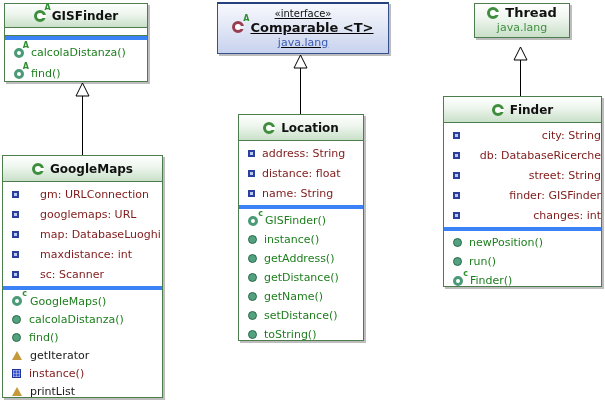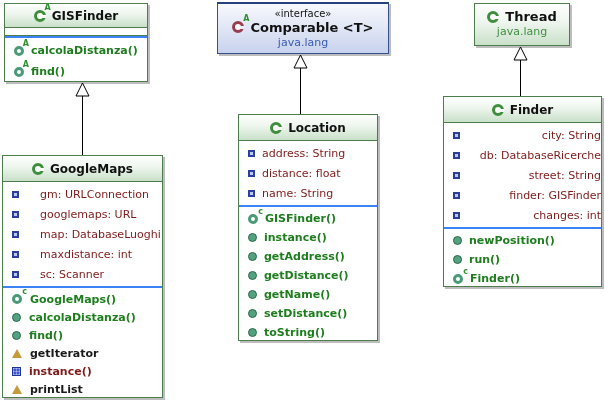--- a/index.html
+++ b/index.html
@@ -20,45 +20,45 @@
   .box.simple { background:linear-gradient(180deg,#ffffff 0%,#eef5ee 45%,#c9e0c9 100%); }
   .box.iface.simple { background:linear-gradient(180deg,#f7f8fd 0%,#e3e8f6 45%,#c7d2ee 100%); }
 
   .hdr {
     display:flex; align-items:center; justify-content:center; gap:6px;
     font-weight:bold; font-size:12px; color:#111;
     background:linear-gradient(180deg,#fefffe 0%,#edf5ed 45%,#c9e0c9 100%);
     border-bottom:1px solid #4d7d4d;
   }
   .sec { padding:2px 0; }
-  .sec.methods { border-top:2px solid #3b82f6;font-weight:bold; }
+  .sec.methods { border-top:4px solid #3b82f6; }
   .sec-empty { height:8px; border-bottom:1px solid #4d7d4d; }
 
   .row { display:flex; align-items:center; gap:7px; padding-left:9px; }
   .lbl { font-size:11px; white-space:nowrap; line-height:1; }
   .attr  { color:#7f1a1a; }
   .meth  { color:#1e7e1e; }
   .plain { color:#1a1a1a; }
 
   
   #box-gisfinder  { left:4px;   top:3px;   width:144px; height:79px;  }
   #box-gisfinder .hdr { height:24px; }
   #box-gisfinder .row { height:21px; }
 
   #box-comparable { left:217px; top:2px;   width:172px; height:52px;
-                    display:flex; flex-direction:column; align-items:center; justify-content:center; }
-  #box-thread     { left:474px; top:3px;   width:96px;  height:43px;
+                    display:flex; flex-direction:column; align-items:center; justify-content:center;text-decoration:underline; }
+  #box-thread     { left:474px; top:3px;   width:96px;  height:35px;
                     display:flex; flex-direction:column; align-items:center; justify-content:center; }
 
   #box-googlemaps { left:2px;   top:155px; width:161px; height:243px; }
   #box-googlemaps .hdr { height:26px; }
   #box-googlemaps .sec.attrs .row { height:20px;gap:21px; }
   #box-googlemaps .sec.methods .row { height:18px;gap:8px; }
 
-  #box-location   { left:238px; top:114px; width:140px; height:227px; }
+  #box-location   { left:238px; top:114px; width:126px; height:227px; }
   #box-location .hdr { height:26px; }
   #box-location .sec.attrs .row { height:20px; }
   #box-location .sec.methods .row { height:19px; }
 
   #box-finder     { left:443px; top:96px;  width:159px; height:191px; }
   #box-finder .hdr { height:26px; }
   #box-finder .sec.attrs .row { height:20px;justify-content:space-between; }
   #box-finder .sec.methods .row { height:19px; }
 
   .stereo { font-size:10px; color:#111; line-height:1.3; }

